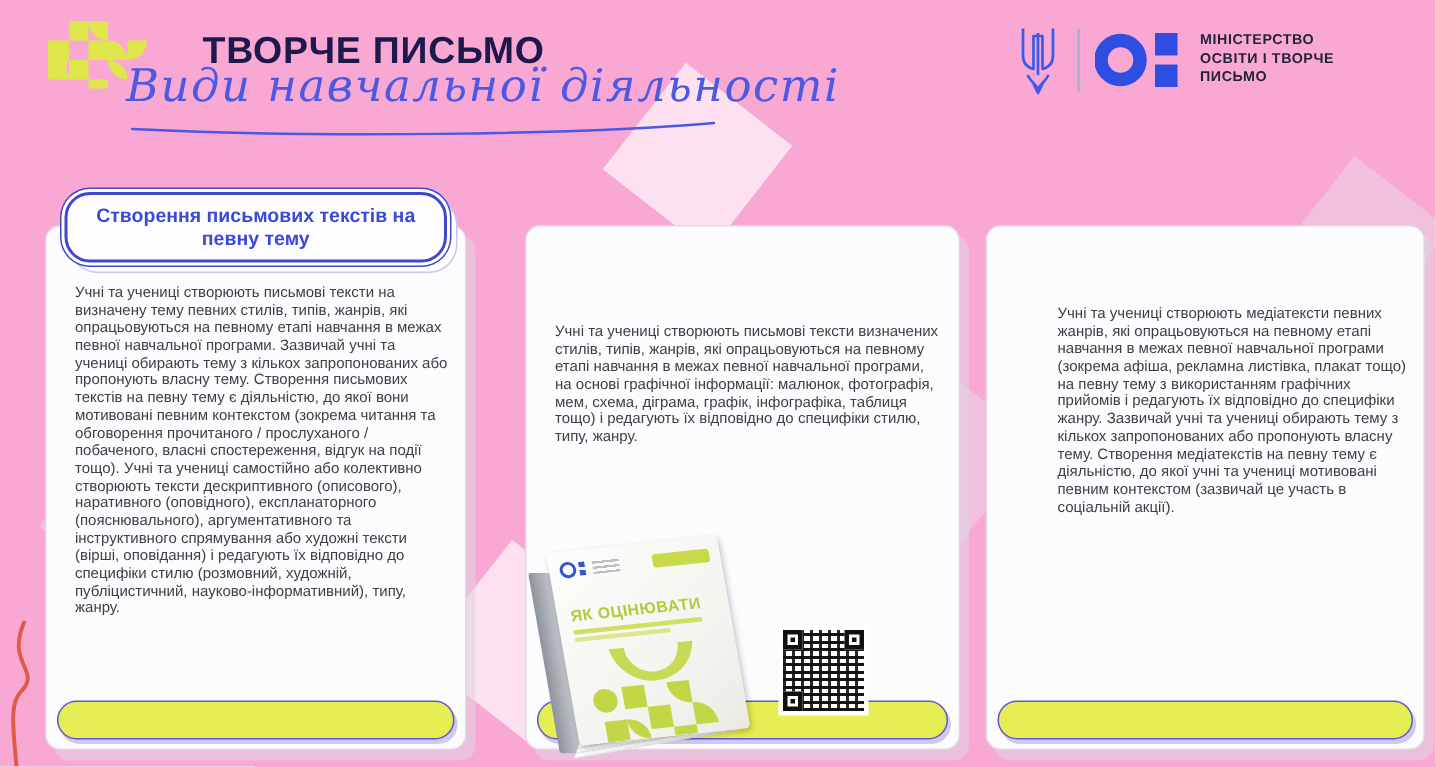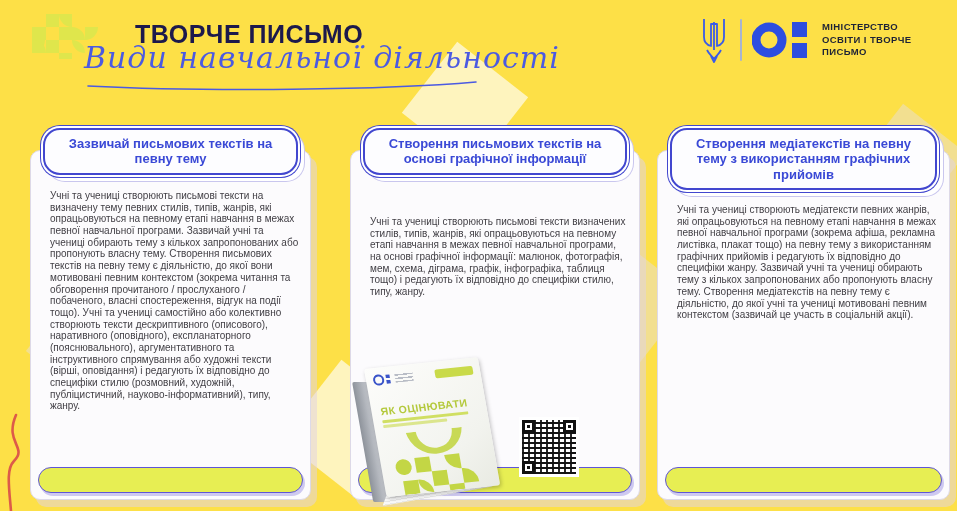--- a/index.html
+++ b/index.html
@@ -1,35 +1,35 @@
 <!DOCTYPE html>
 <html><head>
 <meta charset="utf-8">
 <style>
   html,body{margin:0;padding:0;background:#e9e8ec;}
   #slide{
     position:relative;width:957px;height:511px;overflow:hidden;
-    background:#fde047;
+    background:#f9a8d4;
     font-family:"Liberation Sans", sans-serif;
   }
   
   .bgshape{position:absolute;background:rgba(255,255,255,.65);transform:rotate(38deg);}
   .bgshape.dim{background:rgba(228,222,233,.45);}
   
   .page-title{
     position:absolute;left:135px;top:20px;
     font-size:25px;font-weight:800;letter-spacing:.5px;color:#1c194c;
   }
   .page-subtitle{
     position:absolute;left:84px;top:40px;
     font-family:"DejaVu Serif", serif;font-style:italic;
     font-size:30px;color:#4b5ae2;letter-spacing:1px;white-space:nowrap;
   }
   .subtitle-swash{position:absolute;left:86px;top:80px;}
-  .gov-logo{position:absolute;left:698px;top:16px;display:flex;align-items:center;gap:10px;}
+  .gov-logo{position:absolute;left:676px;top:16px;display:flex;align-items:center;gap:10px;}
   .gov-divider{width:2px;height:42px;background:#a9b4cf;border-radius:1px;}
   .ministry-text{font-size:9.5px;font-weight:700;color:#1e2336;line-height:1.35;letter-spacing:.4px;}
   
   .card{position:absolute;top:128px;height:372px;}
   #card1{left:30px;width:281px;}
   #card2{left:350px;width:290px;}
   #card3{left:657px;width:293px;}
   .card-body{
     position:absolute;top:22px;left:0;right:0;bottom:0;
     background:#fcfbfd;border:1px solid #ddd9e7;border-radius:10px;
@@ -41,21 +41,21 @@
     padding:6px 10px;text-align:center;
     font-size:13px;font-weight:800;line-height:1.18;color:#3a49d6;
     box-shadow:0 0 0 2px #ffffff,0 0 0 3px #4247cf,5px 5px 0 1px #ffffff,5px 5px 0 2px #c9c6ee;
   }
   .card-text{
     position:absolute;left:20px;right:12px;z-index:2;
     font-size:10px;line-height:1.17;color:#403e44;
   }
   #card1 .card-text{top:62px;}
   #card2 .card-text{top:76px;margin-top:12px;}
-  #card3 .card-text{top:76px;}
+  #card3 .card-text{top:76px;margin-left:28px;}
   .card-bar{
     position:absolute;left:8px;right:8px;bottom:7px;height:24px;z-index:2;
     background:#e7ee53;border:1.5px solid #5f55d6;border-radius:13px;
     box-shadow:2px 3px 0 rgba(120,108,214,.35);cursor:pointer;
   }
   
   .book{position:absolute;left:4px;bottom:-8px;width:158px;height:152px;z-index:5;transform:rotate(-10deg);}
   .book-spine{
     position:absolute;left:8px;top:14px;width:15px;height:122px;
     background:linear-gradient(90deg,#8e939b,#c7cad0);
@@ -145,28 +145,27 @@
     </svg>
     <div class="ministry-text">
       <div>МІНІСТЕРСТВО</div>
       <div>ОСВІТИ І ТВОРЧЕ</div>
       <div>ПИСЬМО</div>
     </div>
   </div>
 
   <section class="card" id="card1">
     <div class="card-body"></div>
-    <div class="card-pill">Зазвичай письмових текстів на певну тему</div>
+    <div class="card-pill">Створення письмових текстів на певну тему</div>
     <div class="card-text">Учні та учениці створюють письмові тексти на визначену тему певних стилів, типів, жанрів, які опрацьовуються на певному етапі навчання в межах певної навчальної програми. Зазвичай учні та учениці обирають тему з кількох запропонованих або пропонують власну тему. Створення письмових текстів на певну тему є діяльністю, до якої вони мотивовані певним контекстом (зокрема читання та обговорення прочитаного / прослуханого / побаченого, власні спостереження, відгук на події тощо). Учні та учениці самостійно або колективно створюють тексти дескриптивного (описового), наративного (оповідного), експланаторного (пояснювального), аргументативного та інструктивного спрямування або художні тексти (вірші, оповідання) і редагують їх відповідно до специфіки стилю (розмовний, художній, публіцистичний, науково-інформативний), типу, жанру.</div>
     <div class="card-bar"></div>
   </section>
 
   <section class="card" id="card2">
     <div class="card-body"></div>
-    <div class="card-pill">Створення письмових текстів на основі графічної інформації</div>
     <div class="card-text">Учні та учениці створюють письмові тексти визначених стилів, типів, жанрів, які опрацьовуються на певному етапі навчання в межах певної навчальної програми, на основі графічної інформації: малюнок, фотографія, мем, схема, діграма, графік, інфографіка, таблиця тощо) і редагують їх відповідно до специфіки стилю, типу, жанру.</div>
     <div class="card-bar"></div>
 
     <div class="book">
       <div class="book-spine"></div>
       <div class="book-pages"></div>
       <div class="book-cover">
         <div class="bc-top">
           <div class="bc-mark">
             <div class="bc-ring"></div>
@@ -196,21 +195,20 @@
 
     <div class="qr">
       <div class="qr-f tl"></div>
         <div class="qr-f tr"></div>
         <div class="qr-f bl"></div>
     </div>
   </section>
 
   <section class="card" id="card3">
     <div class="card-body"></div>
-    <div class="card-pill">Створення медіатекстів на певну тему з використанням графічних прийомів</div>
     <div class="card-text">Учні та учениці створюють медіатексти певних жанрів, які опрацьовуються на певному етапі навчання в межах певної навчальної програми (зокрема афіша, рекламна листівка, плакат тощо) на певну тему з використанням графічних прийомів і редагують їх відповідно до специфіки жанру. Зазвичай учні та учениці обирають тему з кількох запропонованих або пропонують власну тему. Створення медіатекстів на певну тему є діяльністю, до якої учні та учениці мотивовані певним контекстом (зазвичай це участь в соціальній акції).</div>
     <div class="card-bar"></div>
   </section>
 
   <svg width="34" height="106" viewBox="0 0 34 106" style="position:absolute;left:0;top:405px;">
     <path d="M16 10 C 4 38, 28 42, 14 56 C 6 64, 9 82, 11 106" stroke="#dd5b49" stroke-width="2.6" fill="none" stroke-linecap="round"></path>
   </svg>
 
 </div>
 

